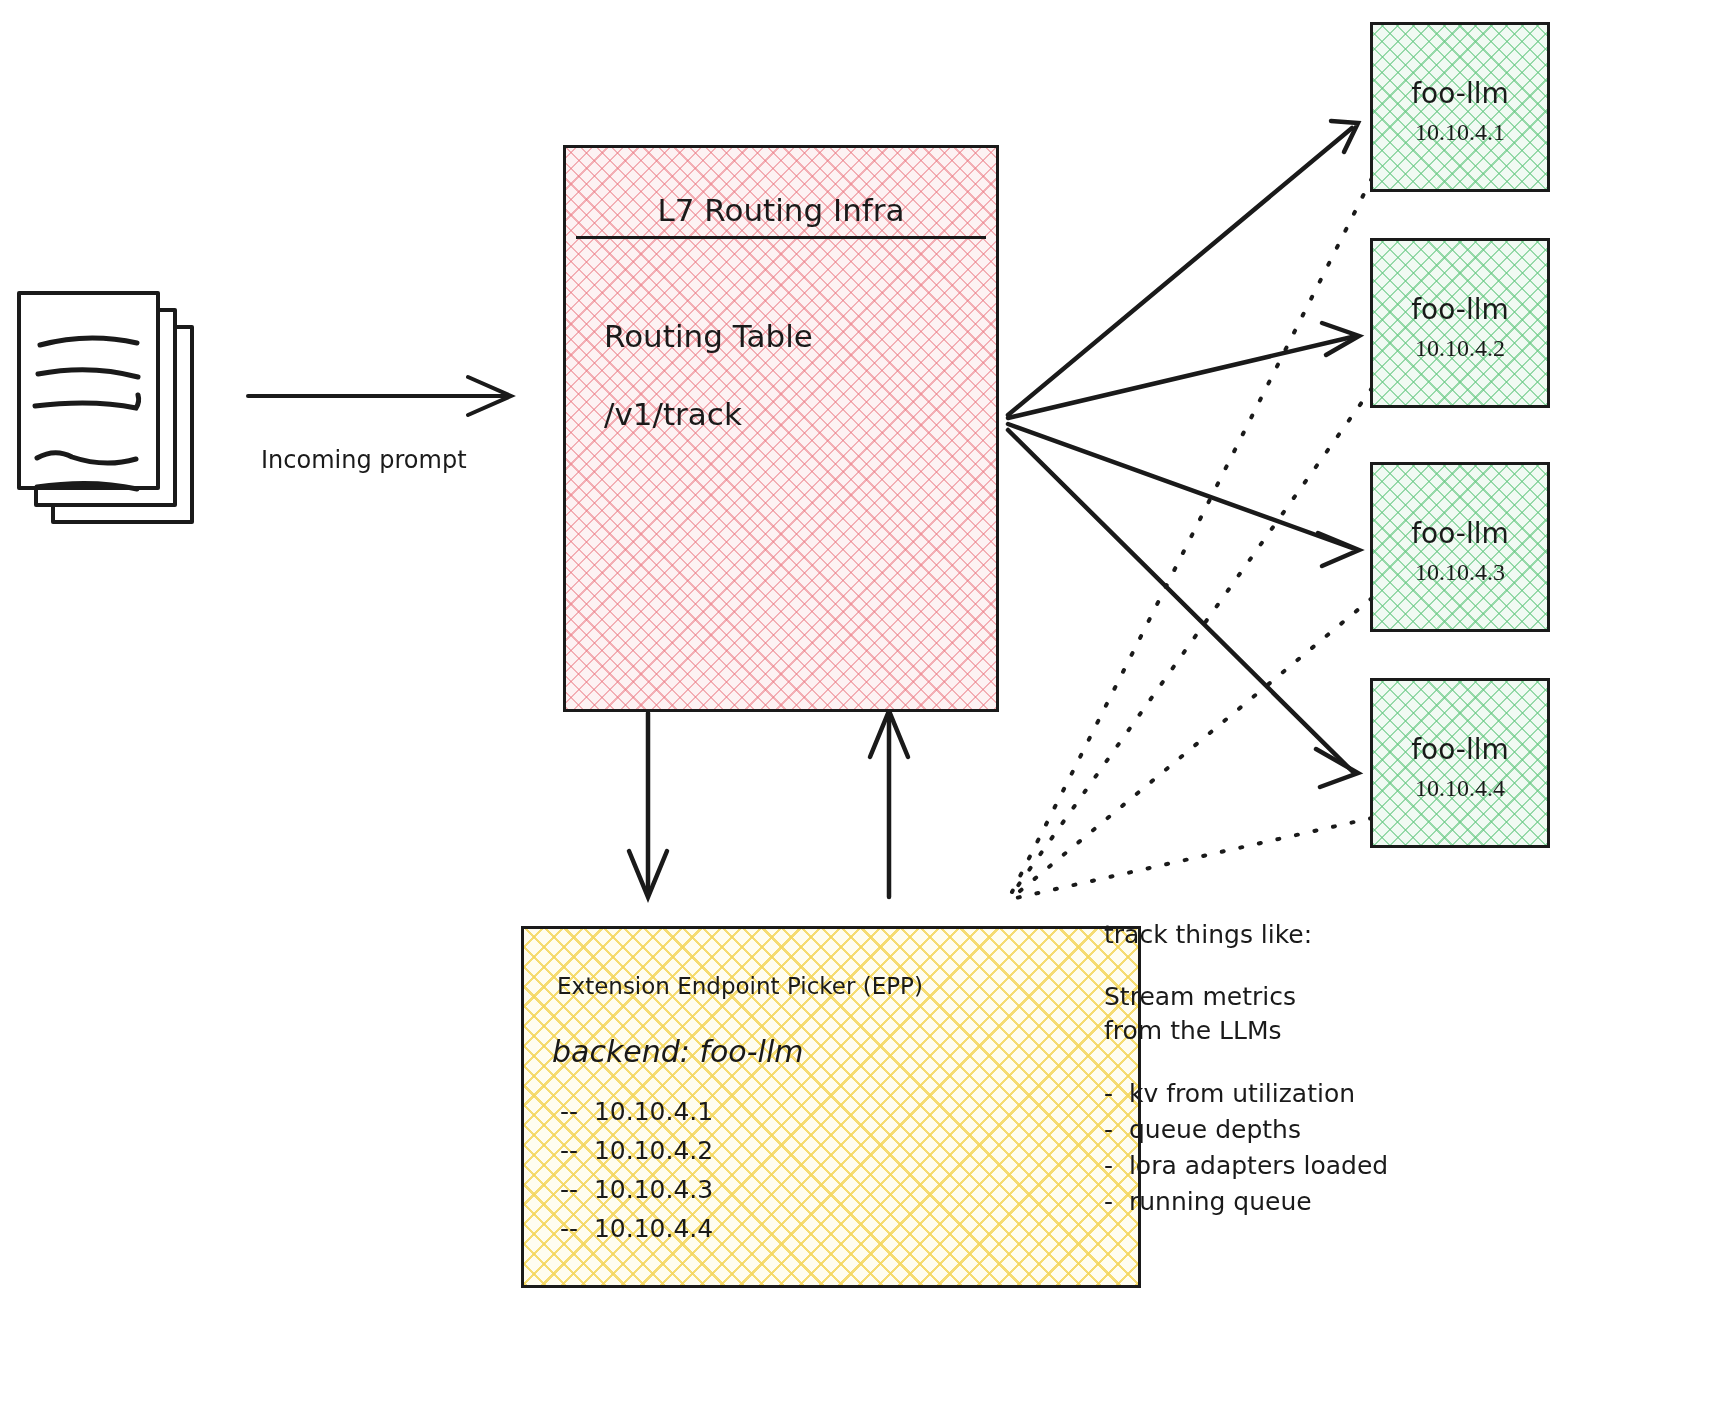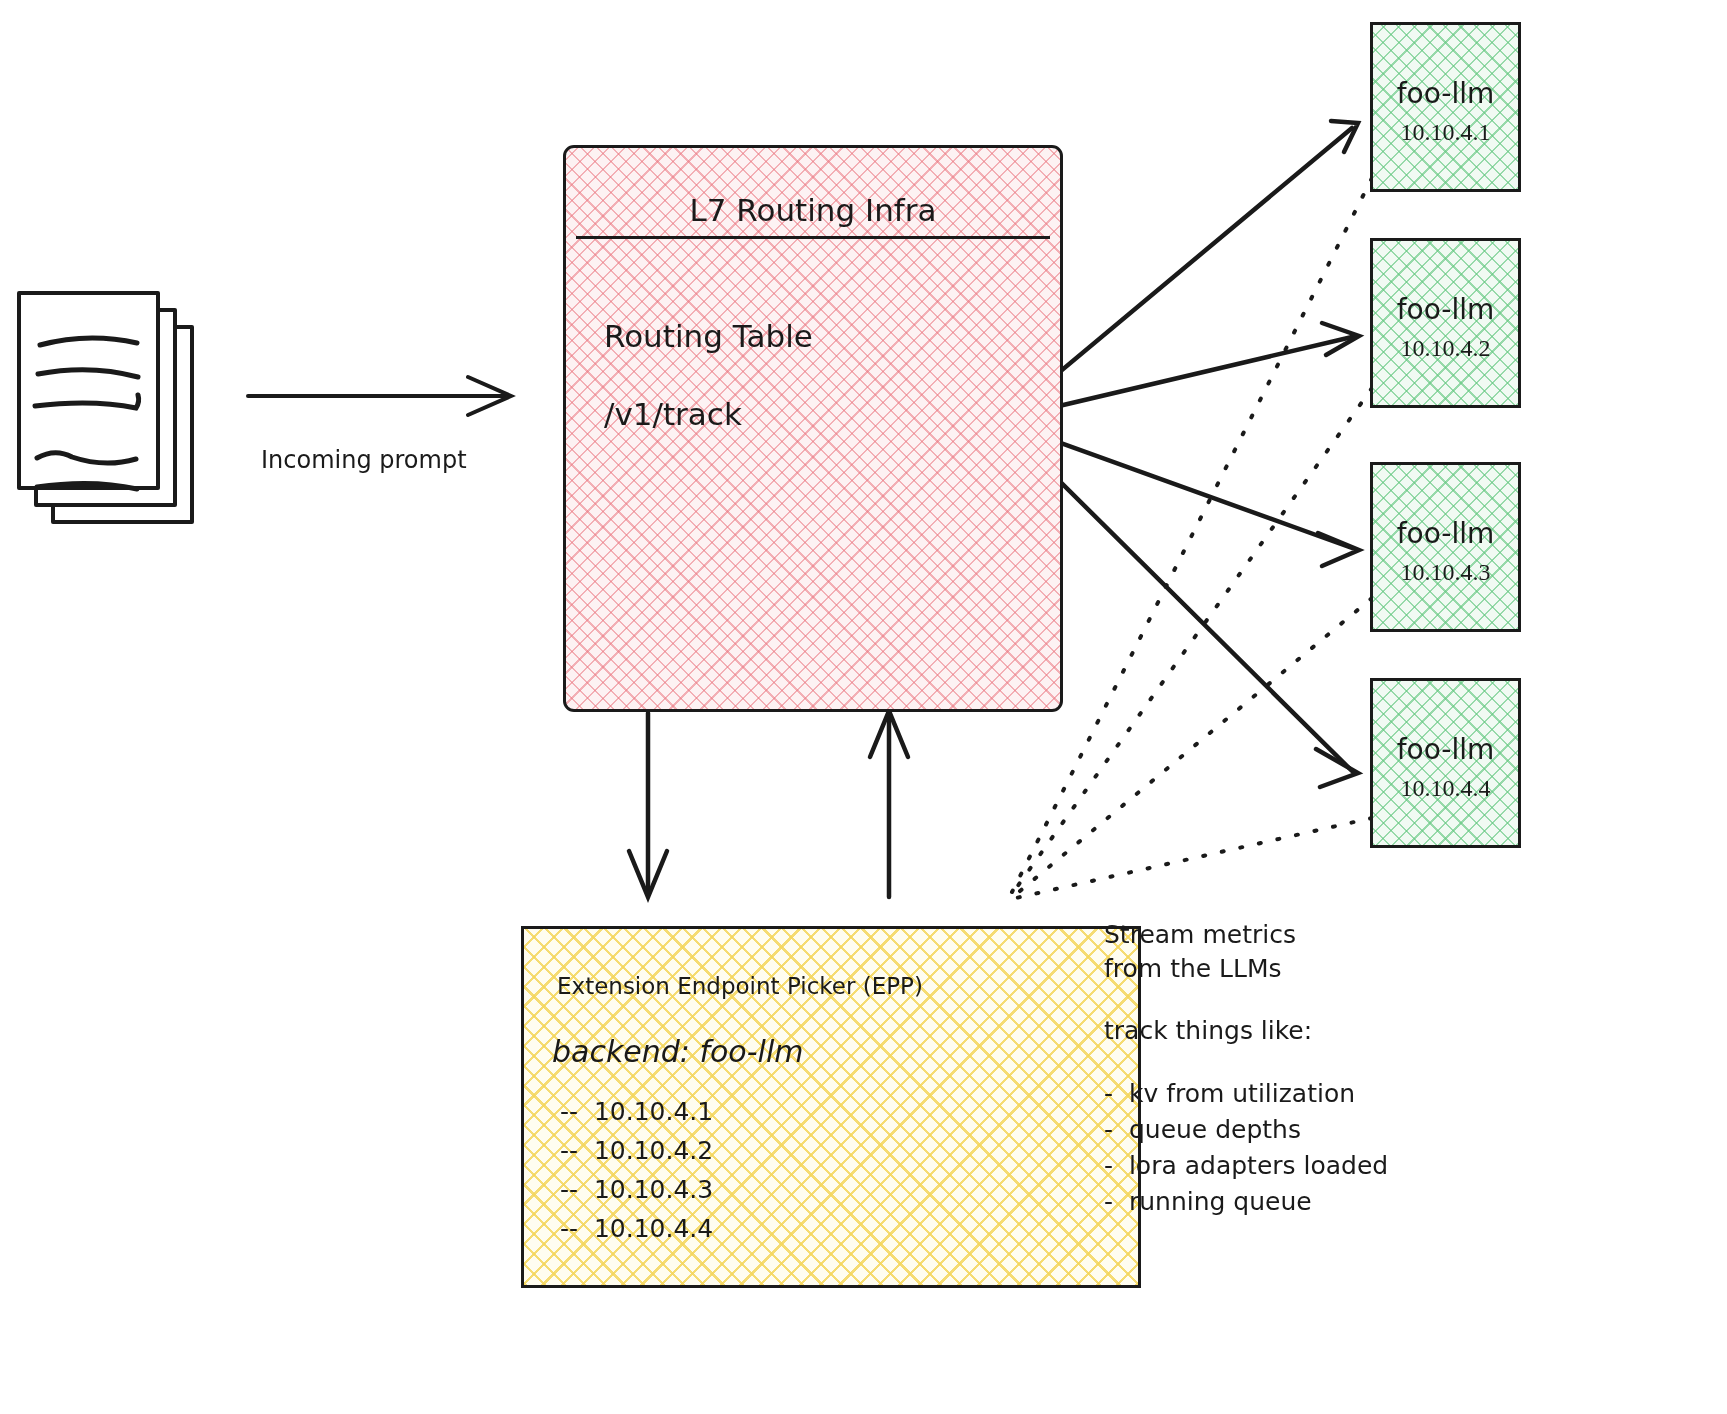--- a/index.html
+++ b/index.html
@@ -24,27 +24,26 @@
   }
   .box {
     position: absolute;
     box-sizing: border-box;
     border: 3px solid #1a1a1a;
   }
   
   #l7-box {
     left: 563px;
     top: 145px;
-    width: 500px;
+    width: 436px;
     height: 567px;
     background-color: #fdf2f3;
     background-image:
       repeating-linear-gradient(45deg,  rgba(235,120,130,0.55) 0 1.6px, rgba(0,0,0,0) 1.6px 11px),
       repeating-linear-gradient(-45deg, rgba(235,120,130,0.55) 0 1.6px, rgba(0,0,0,0) 1.6px 11px);
-    border-radius: 11px;
   }
   #l7-title {
     position: absolute;
     left: 0; right: 0;
     top: 44px;
     text-align: center;
     font-size: 31px;
     color: #1a1a1a;
   }
   #l7-divider {
@@ -107,21 +106,21 @@
     list-style: none;
   }
   #epp-list li {
     font-size: 25px;
     color: #1a1a1a;
     line-height: 39px;
     white-space: pre;
   }
   
   .llm-box {
-    width: 151px;
+    width: 180px;
     height: 170px;
     background-color: #f1faf3;
     background-image:
       repeating-linear-gradient(45deg,  rgba(102,200,130,0.65) 0 1.6px, rgba(0,0,0,0) 1.6px 11px),
       repeating-linear-gradient(-45deg, rgba(102,200,130,0.65) 0 1.6px, rgba(0,0,0,0) 1.6px 11px);
   }
   .llm-name {
     position: absolute;
     left: 0; right: 0;
     top: 52px;
@@ -262,25 +261,25 @@
     <div class="llm-name">foo-llm</div>
     <div class="llm-ip">10.10.4.3</div>
   </div>
 
   <div class="box llm-box" style="left:1370px; top:678px;">
     <div class="llm-name">foo-llm</div>
     <div class="llm-ip">10.10.4.4</div>
   </div>
 
   <div id="metrics-note">
+    <div class="blk">track things like:</div>
     <div class="blk">
       <div>Stream metrics</div>
       <div>from the LLMs</div>
     </div>
-    <div class="blk">track things like:</div>
     <ul>
       <li>-  kv from utilization</li>
       <li>-  queue depths</li>
       <li>-  lora adapters loaded</li>
       <li>-  running queue</li>
     </ul>
   </div>
 
 </div>
 

